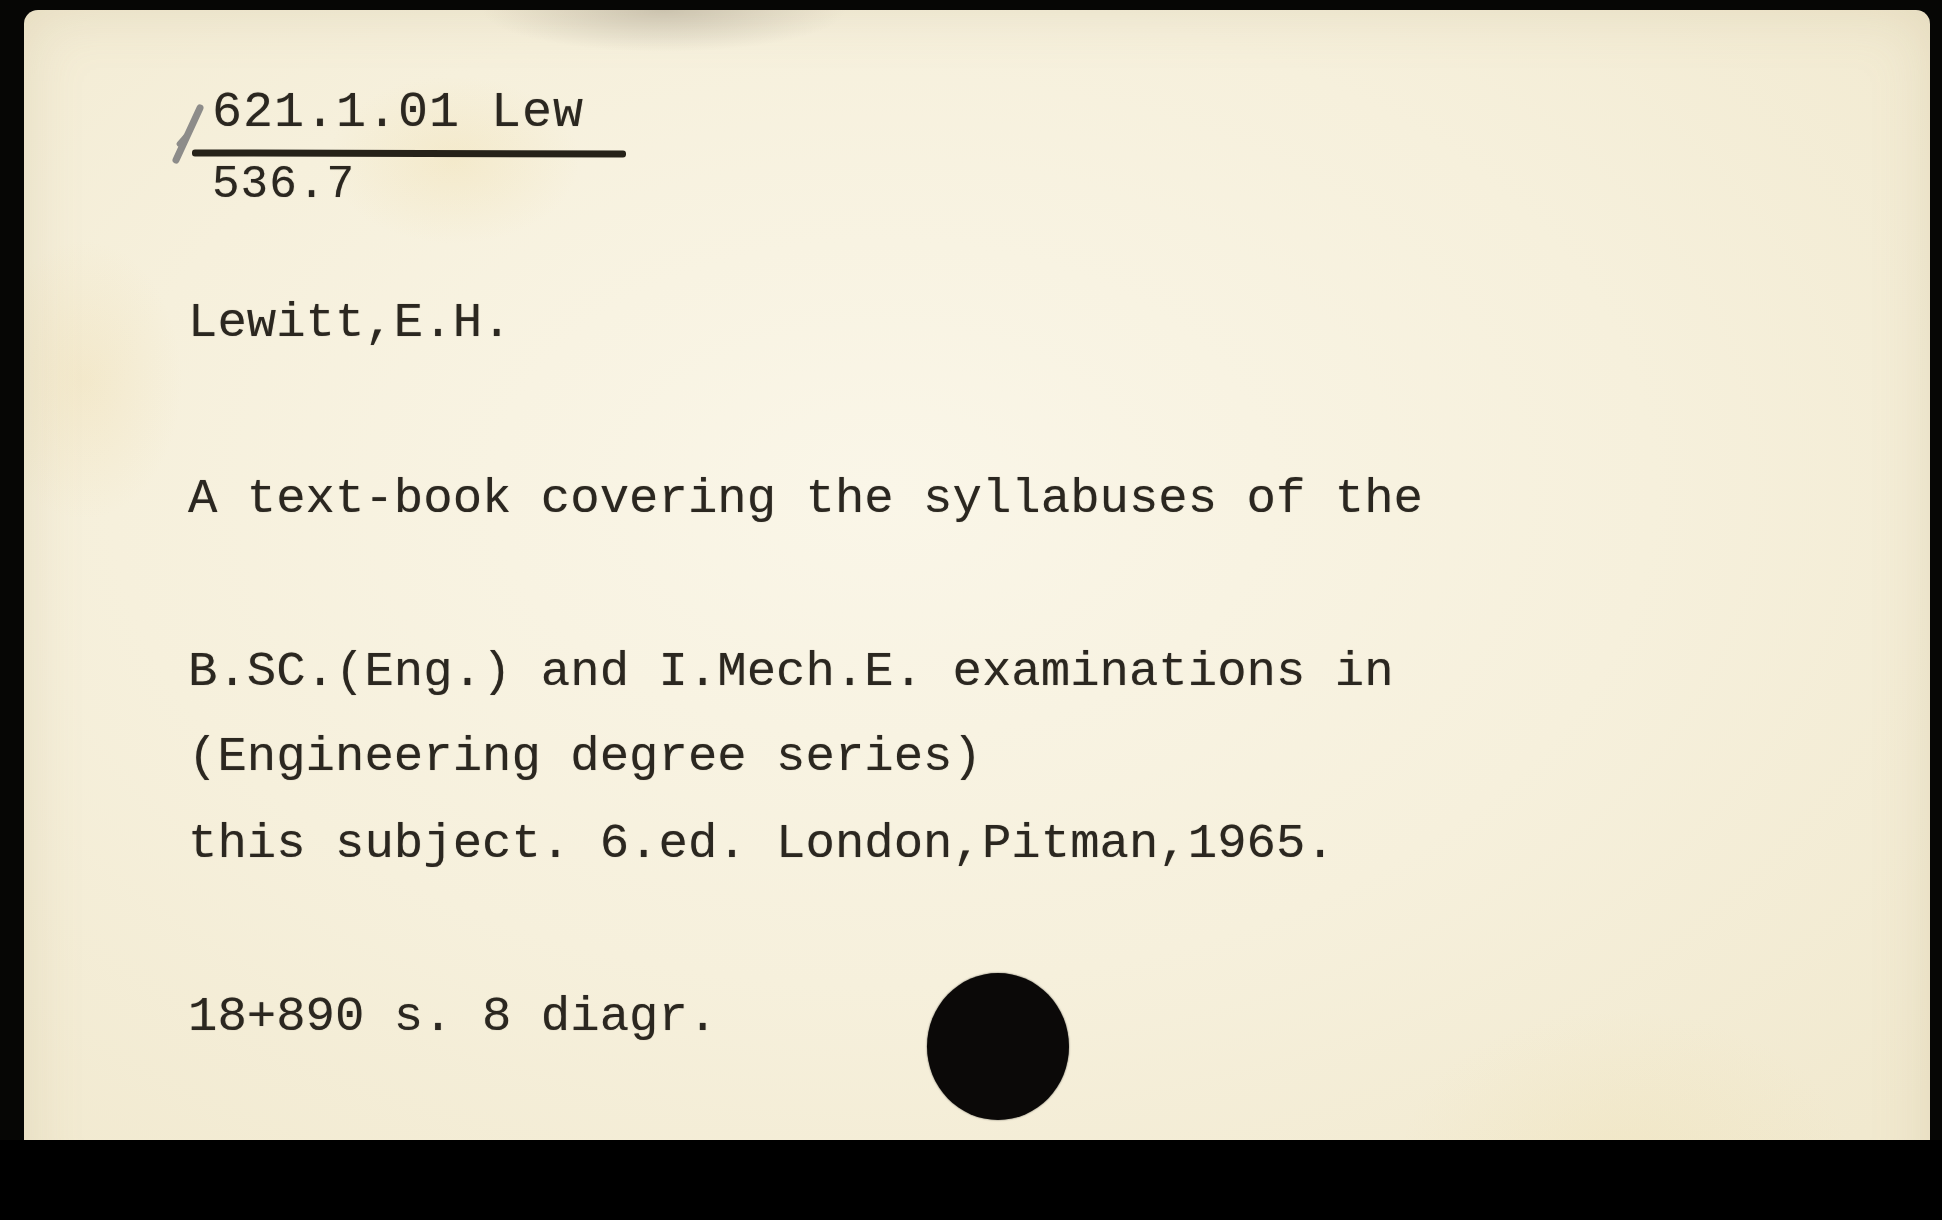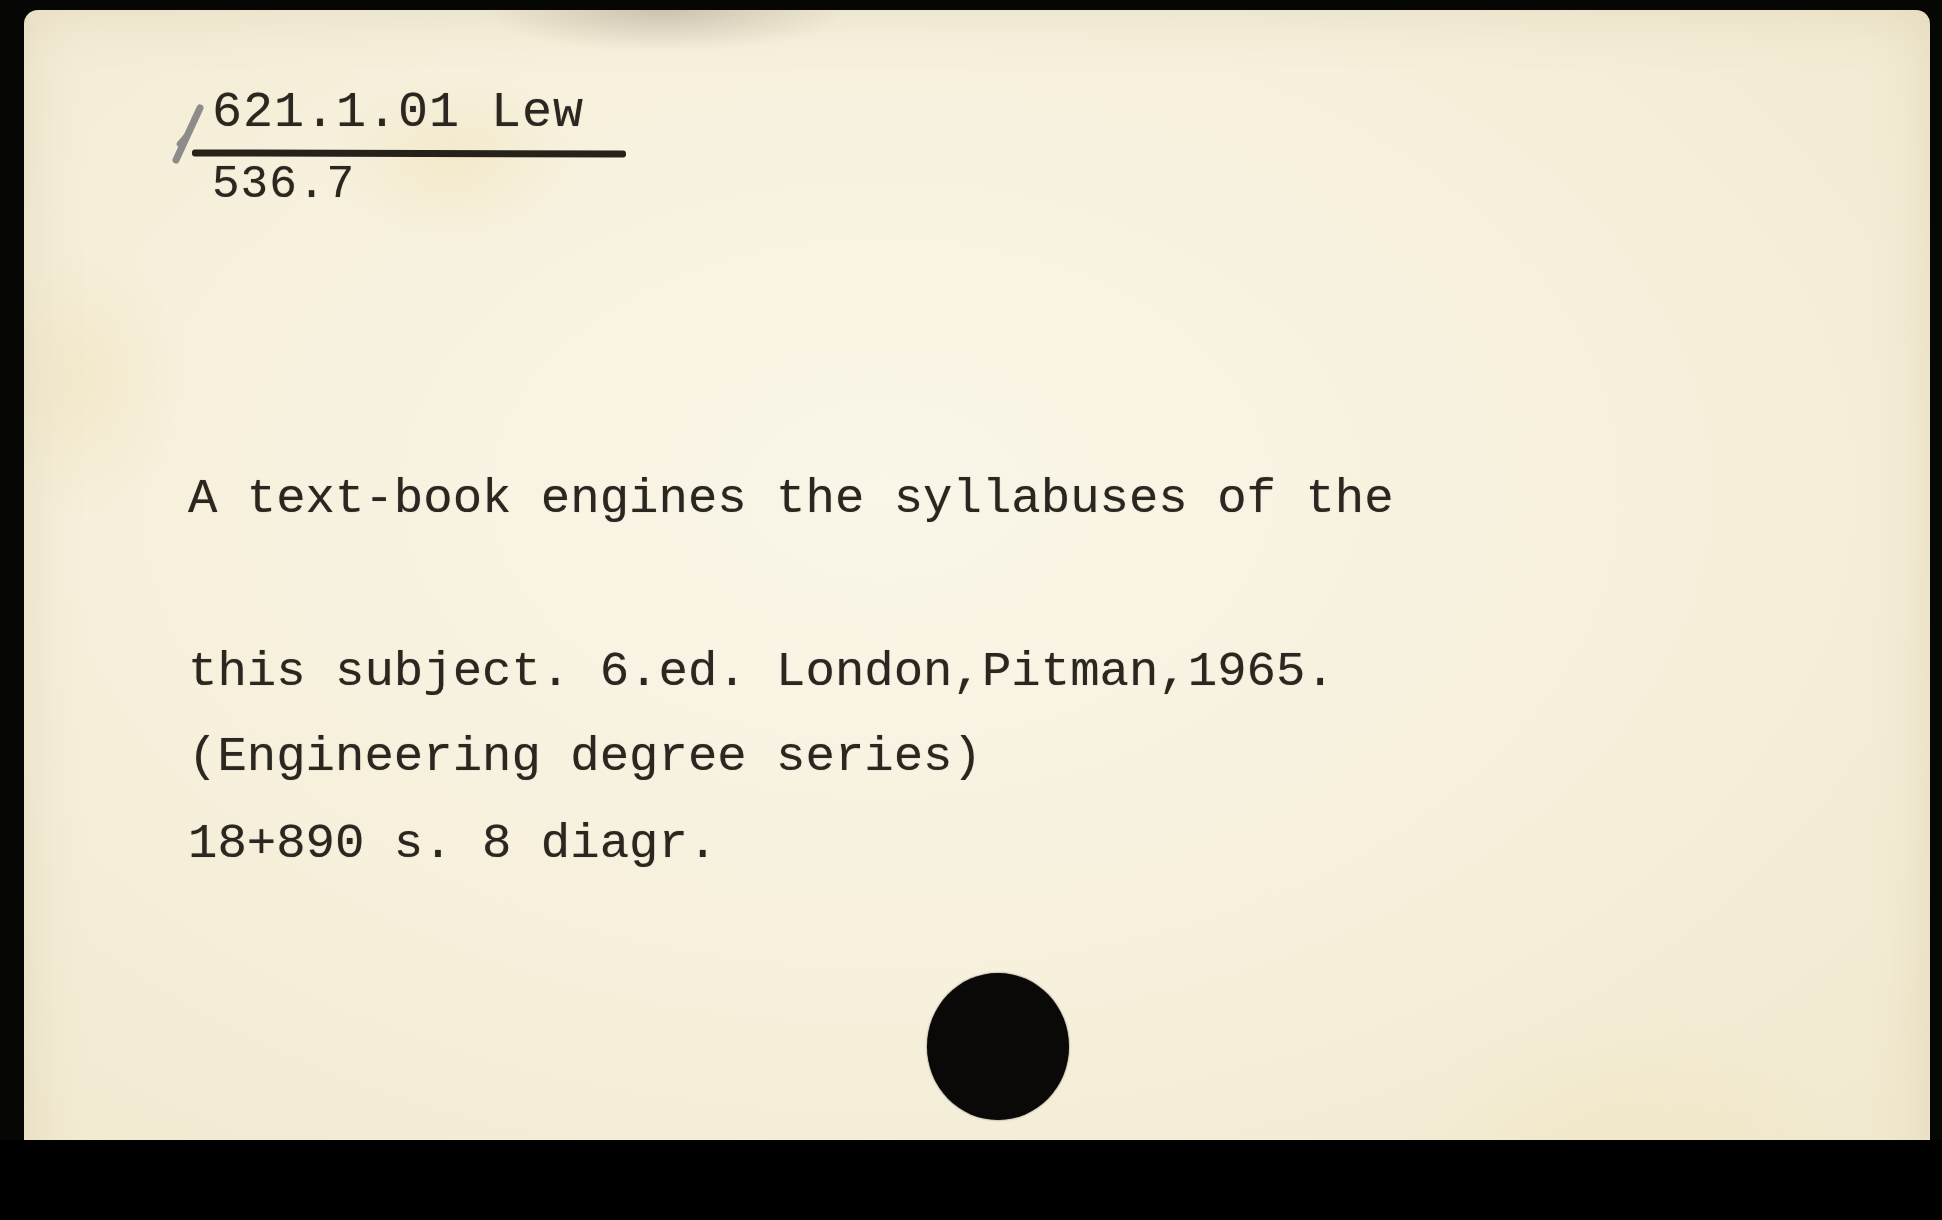--- a/index.html
+++ b/index.html
@@ -65,23 +65,25 @@
       <path d="M 10 62 L 34 10" stroke="currentColor" stroke-width="7" stroke-linecap="round" fill="none"></path>
       <path d="M 10 62 L 20 38 L 13 46" stroke="currentColor" stroke-width="5" stroke-linecap="round" stroke-linejoin="round" fill="none"></path>
     </svg>
 
     <div class="txt call-number">621.1.01 Lew</div>
 
     <div class="underline-rule"></div>
 
     <div class="txt classification">536.7</div>
 
+    <div class="txt author">Lewitt,E.H.</div>
 
     <div class="txt body-block">
-      <div>A text-book engines the syllabuses of the</div>
+      <div>A text-book covering the syllabuses of the</div>
+      <div>B.SC.(Eng.) and I.Mech.E. examinations in</div>
       <div>this subject. 6.ed. London,Pitman,1965.</div>
       <div>18+890 s. 8 diagr.</div>
     </div>
 
     <div class="txt series">(Engineering degree series)</div>
 
     <div class="hole"></div>
 
     <div class="stamp">SK</div>
   </div>

